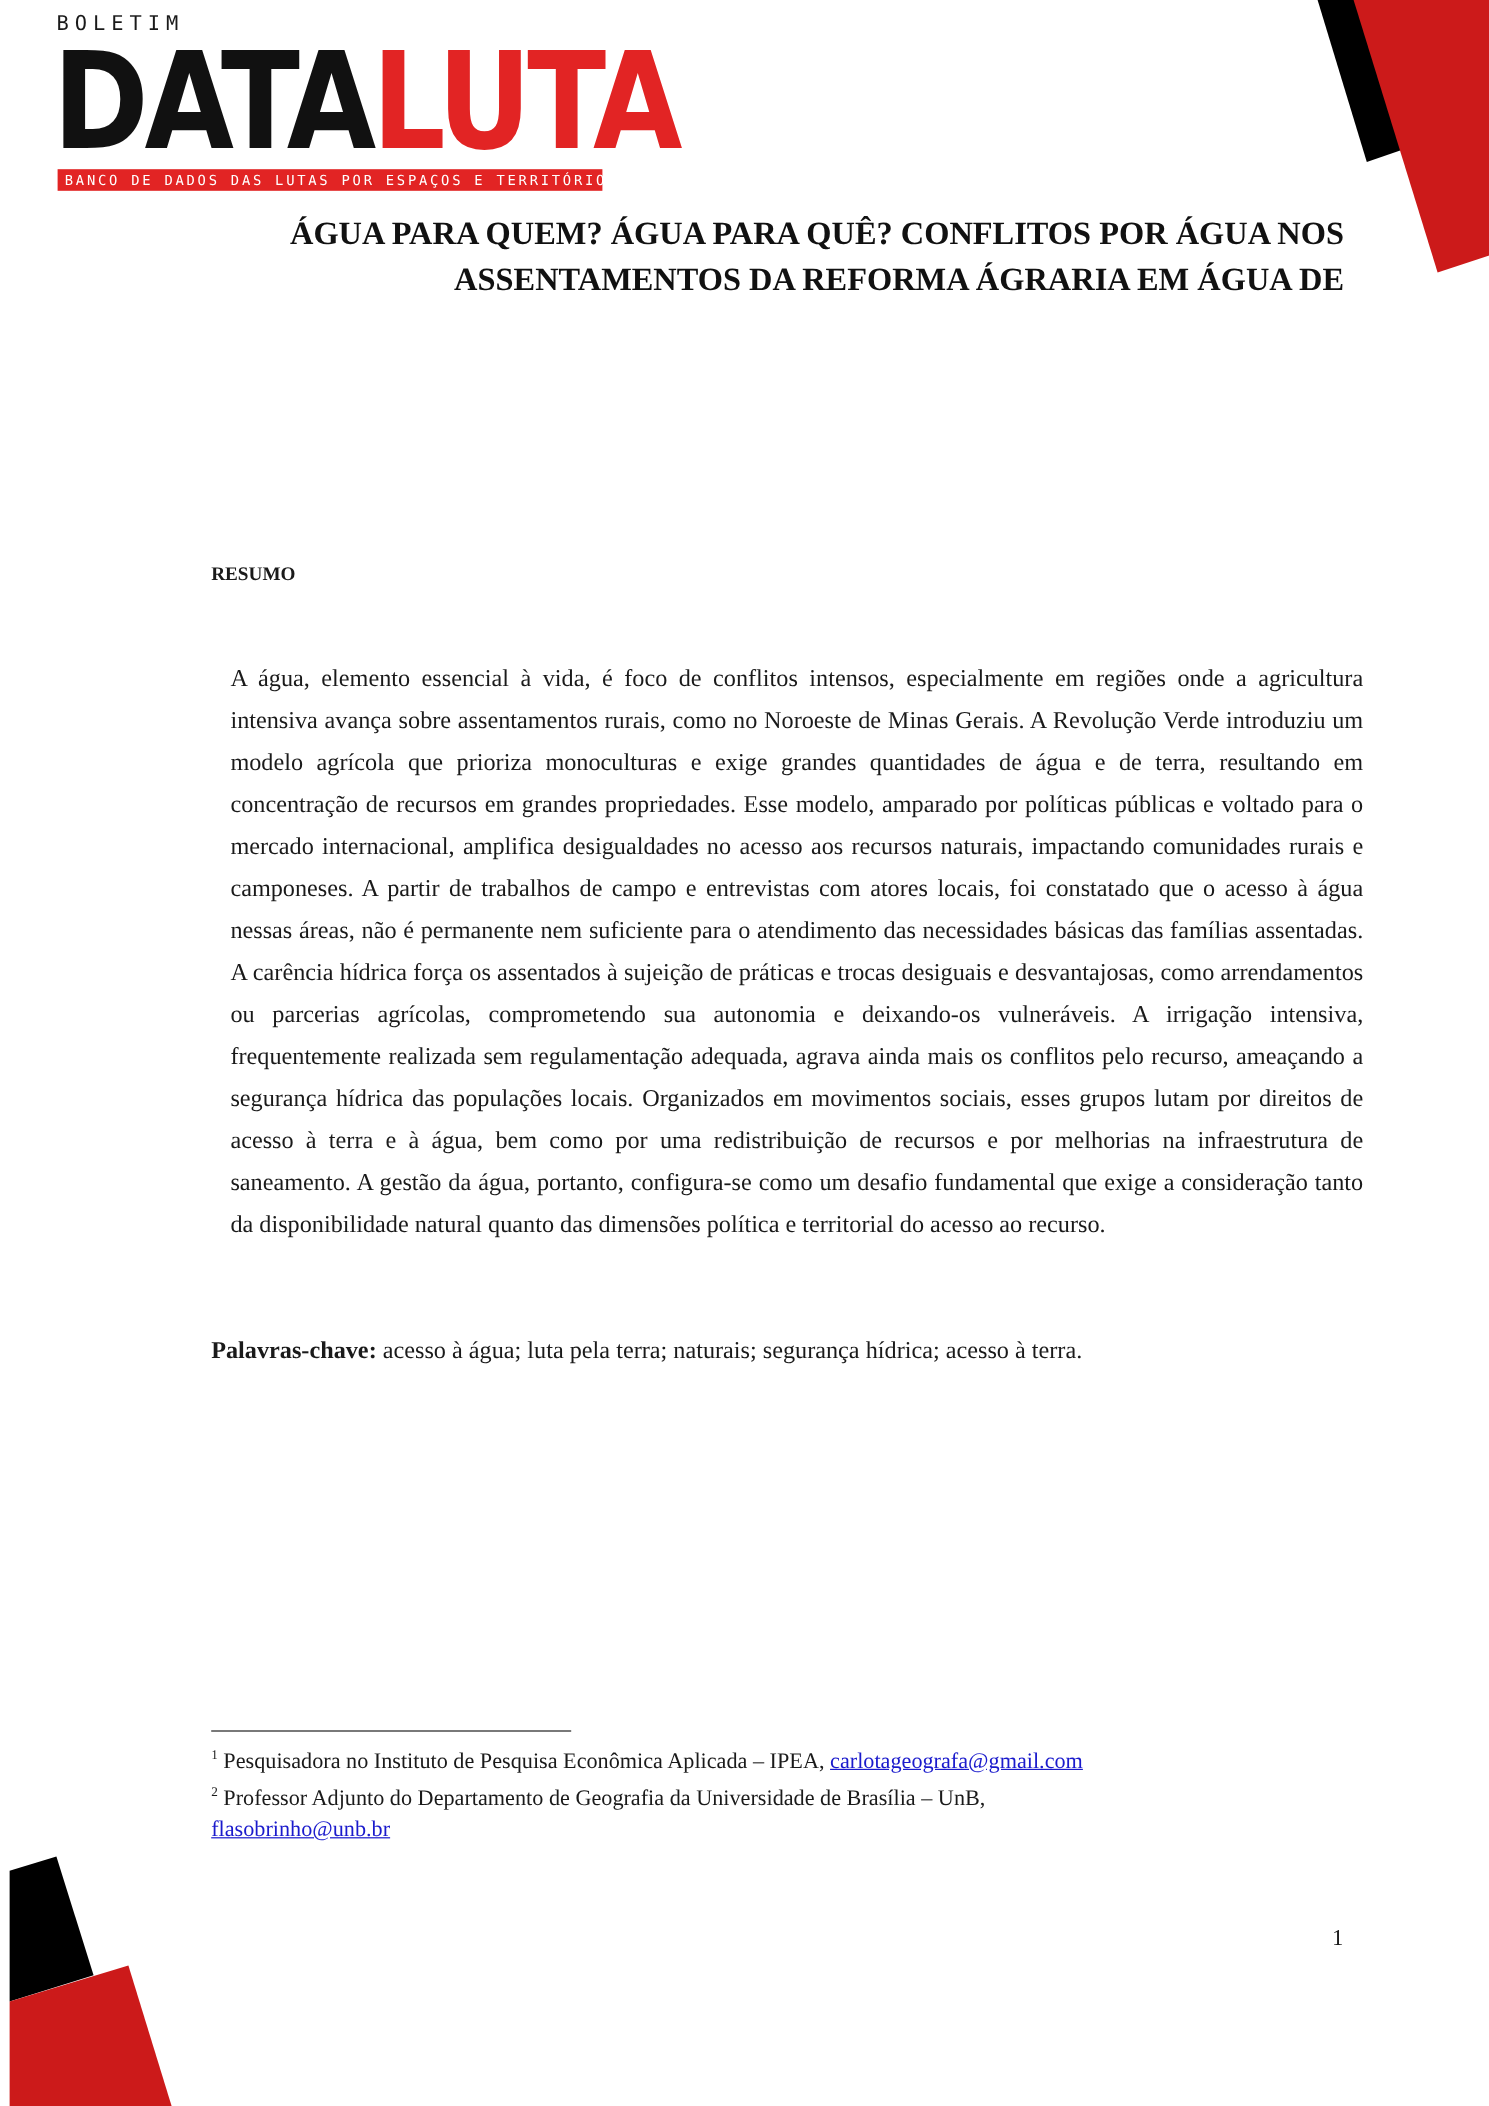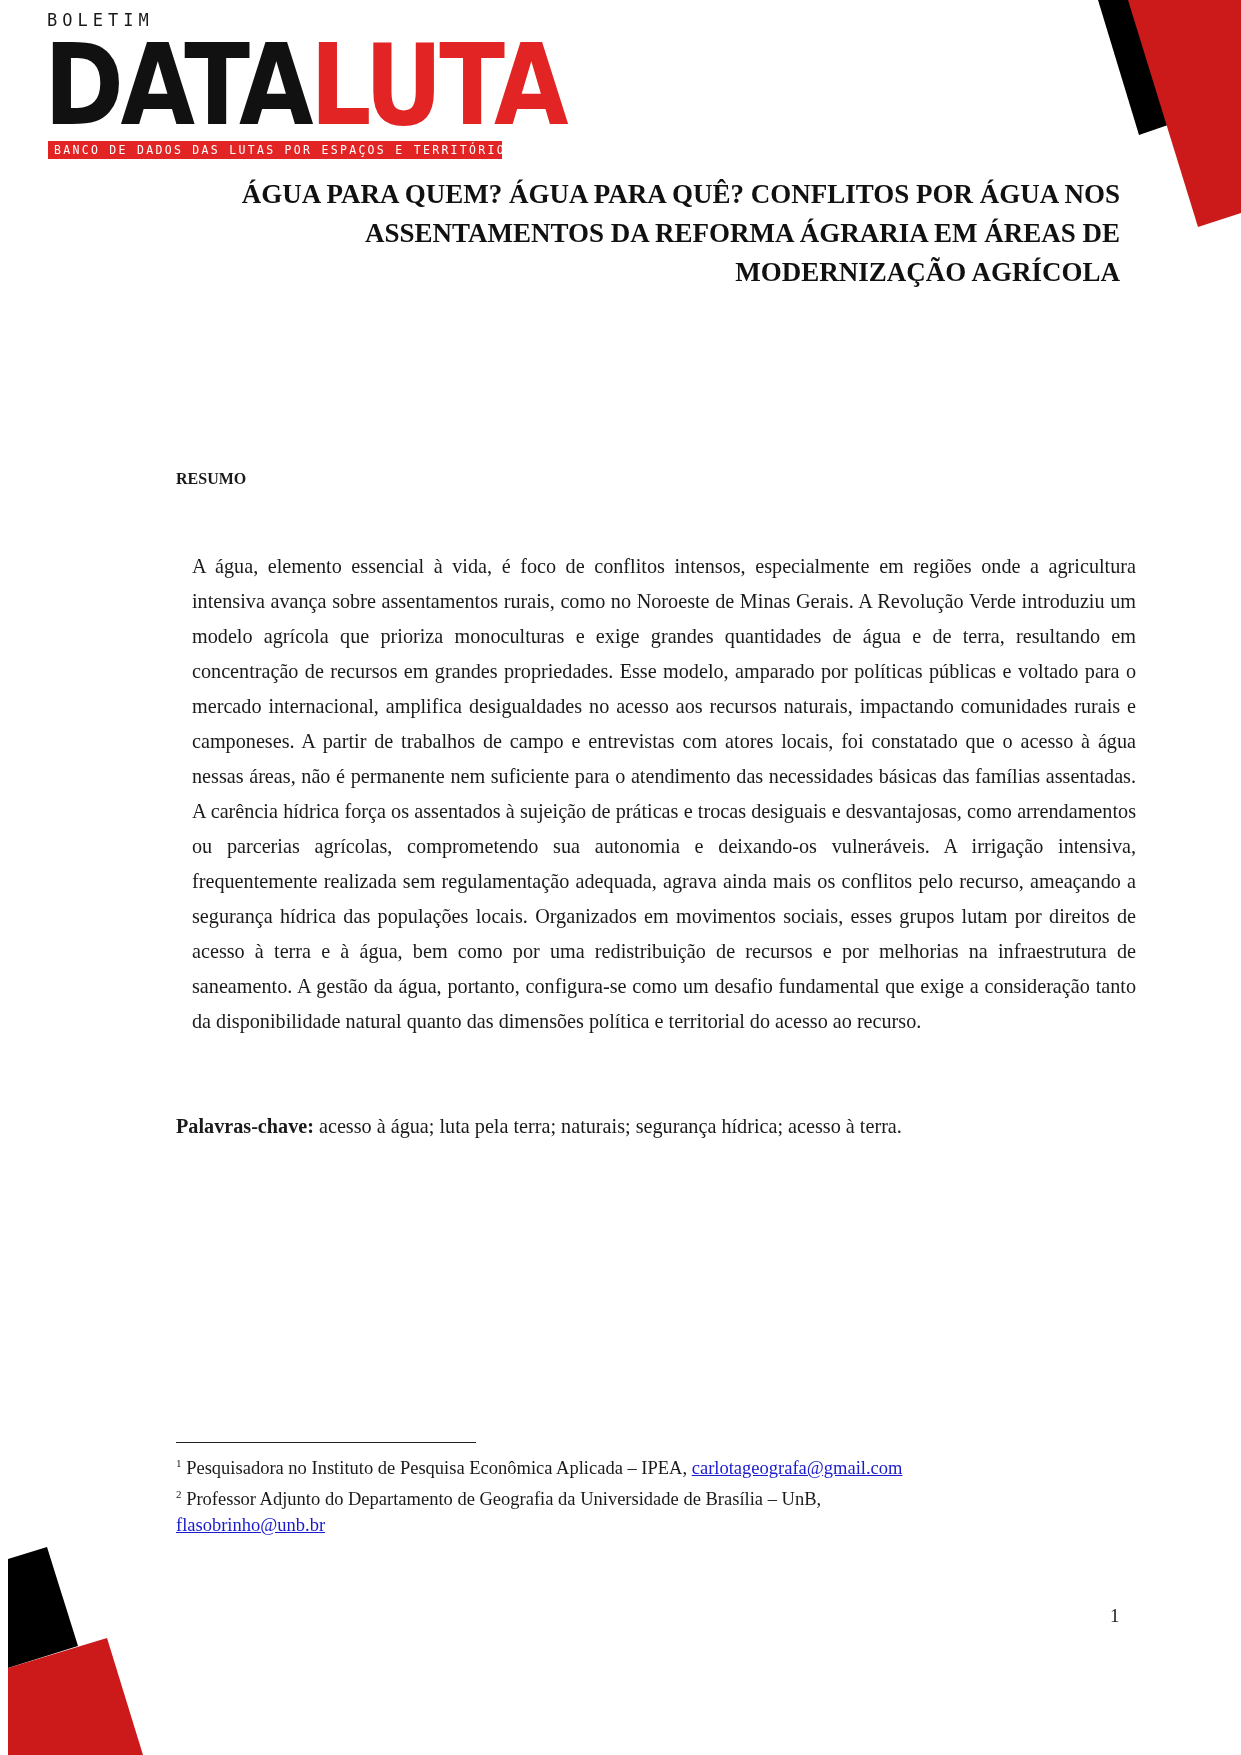--- a/index.html
+++ b/index.html
@@ -88,22 +88,21 @@
   <polygon points="78,0 191,0 191,213 148,227" fill="#cc1a1a"></polygon>
 </svg>
 
 <svg class="deco" style="left:0; top:1520px;" width="200" height="235">
   <polygon points="8,39 47,27 78,126 8,148" fill="#000000"></polygon>
   <polygon points="8,148 107,118 143,235 8,235" fill="#cc1a1a"></polygon>
 </svg>
 
 <div class="title">
   <div>ÁGUA PARA QUEM? ÁGUA PARA QUÊ? CONFLITOS POR ÁGUA NOS</div>
-  <div>ASSENTAMENTOS DA REFORMA ÁGRARIA EM ÁREAS DE</div>
-  <div>MODERNIZAÇÃO AGRÍCOLA</div>
+  <div>ASSENTAMENTOS DA REFORMA ÁGRARIA EM ÁGUA DE</div>
 </div>
 
 <div class="authors">
 </div>
 
 <div class="section-heading">RESUMO</div>
 <p class="abstract">A água, elemento essencial à vida, é foco de conflitos intensos, especialmente em regiões onde a agricultura intensiva avança sobre assentamentos rurais, como no Noroeste de Minas Gerais. A Revolução Verde introduziu um modelo agrícola que prioriza monoculturas e exige grandes quantidades de água e de terra, resultando em concentração de recursos em grandes propriedades. Esse modelo, amparado por políticas públicas e voltado para o mercado internacional, amplifica desigualdades no acesso aos recursos naturais, impactando comunidades rurais e camponeses. A partir de trabalhos de campo e entrevistas com atores locais, foi constatado que o acesso à água nessas áreas, não é permanente nem suficiente para o atendimento das necessidades básicas das famílias assentadas. A carência hídrica força os assentados à sujeição de práticas e trocas desiguais e desvantajosas, como arrendamentos ou parcerias agrícolas, comprometendo sua autonomia e deixando-os vulneráveis. A irrigação intensiva, frequentemente realizada sem regulamentação adequada, agrava ainda mais os conflitos pelo recurso, ameaçando a segurança hídrica das populações locais. Organizados em movimentos sociais, esses grupos lutam por direitos de acesso à terra e à água, bem como por uma redistribuição de recursos e por melhorias na infraestrutura de saneamento. A gestão da água, portanto, configura-se como um desafio fundamental que exige a consideração tanto da disponibilidade natural quanto das dimensões política e territorial do acesso ao recurso.</p>
 
 <div class="keywords">
   <b>Palavras-chave:</b><span> acesso à água; luta pela terra; naturais; segurança hídrica; acesso à terra.</span>

